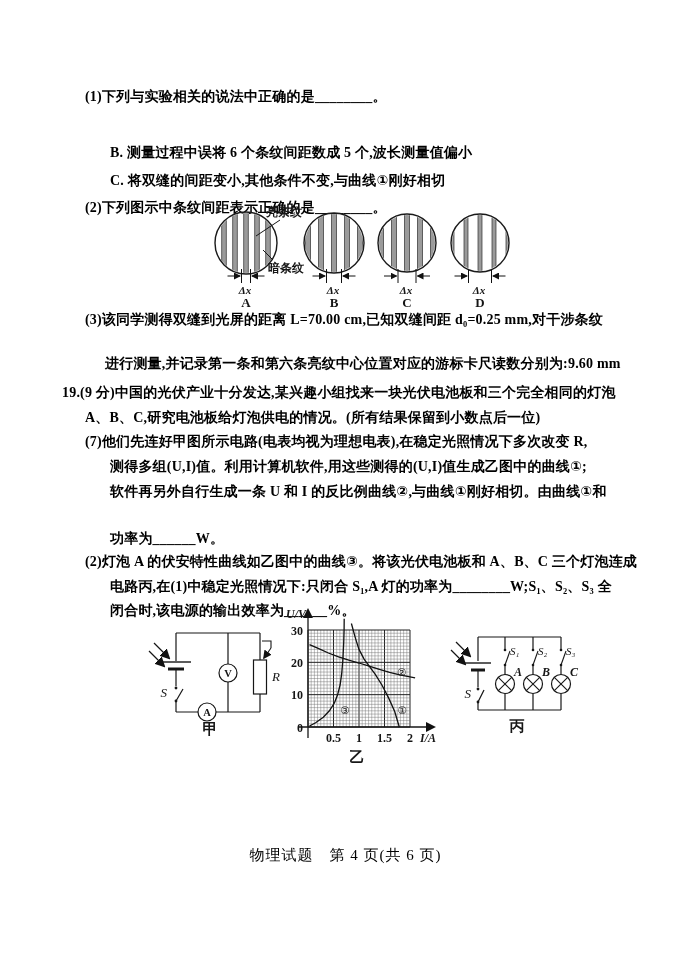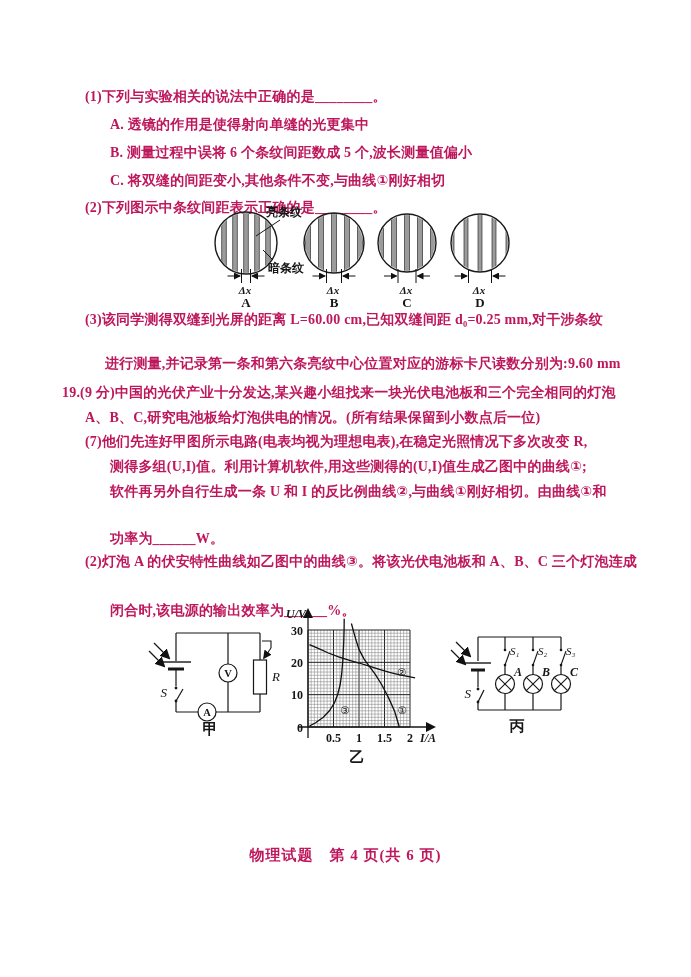--- a/index.html
+++ b/index.html
@@ -1,49 +1,49 @@
 <!DOCTYPE html>
 <html><head>
 <meta charset="utf-8">
 <style>
   html,body{margin:0;padding:0;background:#ffffff;}
   .page{
     position:relative;width:691px;height:977px;background:#ffffff;overflow:hidden;
-    font-family:"Liberation Serif","DejaVu Serif","DejaVu Sans",serif;color:#be185d;
+    font-family:"Liberation Serif","DejaVu Serif","DejaVu Sans",serif;color:#000000;
   }
   .line{
     position:absolute;white-space:nowrap;font-size:14px;line-height:17px;
     font-weight:600;letter-spacing:0.2px;
   }
   .footer{
     position:absolute;left:0;right:0;top:846px;text-align:center;
-    font-size:15px;font-weight:700;letter-spacing:1px;
+    font-size:15px;font-weight:400;letter-spacing:1px;
   }
   svg{position:absolute;overflow:visible;}
   svg text{font-family:"Liberation Serif","DejaVu Serif","DejaVu Sans",serif;fill:#161616;}
 </style>
 </head>
 <body>
 
 <div class="page">
 
   <div class="line" style="left:85px;top:88px">(1)下列与实验相关的说法中正确的是________。</div>
-  <div class="line" style="left:110px;top:116px">A. 透镜的作用是使得射向单缝的光更集中</div>
   <div class="line" style="left:110px;top:144px">B. 测量过程中误将 6 个条纹间距数成 5 个,波长测量值偏小</div>
   <div class="line" style="left:110px;top:172px">C. 将双缝的间距变小,其他条件不变,与曲线①刚好相切</div>
   <div class="line" style="left:85px;top:199px">(2)下列图示中条纹间距表示正确的是________。</div>
-  <div class="line" style="left:85px;top:311px">(3)该同学测得双缝到光屏的距离 L=60.00 cm,已知双缝间距 d₀=0.25 mm,对干涉条纹</div>
+  <div class="line" style="left:85px;top:311px">(3)该同学测得双缝到光屏的距离 L=70.00 cm,已知双缝间距 d₀=0.25 mm,对干涉条纹</div>
   <div class="line" style="left:105px;top:355px">进行测量,并记录第一条和第六条亮纹中心位置对应的游标卡尺读数分别为:9.60 mm</div>
   <div class="line" style="left:62px;top:384px">19.(9 分)中国的光伏产业十分发达,某兴趣小组找来一块光伏电池板和三个完全相同的灯泡</div>
   <div class="line" style="left:85px;top:409px">A、B、C,研究电池板给灯泡供电的情况。(所有结果保留到小数点后一位)</div>
   <div class="line" style="left:85px;top:433px">(7)他们先连好甲图所示电路(电表均视为理想电表),在稳定光照情况下多次改变 R,</div>
   <div class="line" style="left:110px;top:458px">测得多组(U,I)值。利用计算机软件,用这些测得的(U,I)值生成乙图中的曲线①;</div>
   <div class="line" style="left:110px;top:483px">软件再另外自行生成一条 U 和 I 的反比例曲线②,与曲线①刚好相切。由曲线①和</div>
   <div class="line" style="left:110px;top:530px">功率为______W。</div>
   <div class="line" style="left:85px;top:553px">(2)灯泡 A 的伏安特性曲线如乙图中的曲线③。将该光伏电池板和 A、B、C 三个灯泡连成</div>
+  <div class="line" style="left:110px;top:578px">电路丙,在(1)中稳定光照情况下:只闭合 S₁,A 灯的功率为________W;S₁、S₂、S₃ 全</div>
   <div class="line" style="left:110px;top:602px">闭合时,该电源的输出效率为______%。</div>
 
   <svg style="left:183px;top:198px" width="335" height="116" viewBox="183 198 335 116">
     <defs>
       <marker id="ahf" markerWidth="7" markerHeight="7" refX="6" refY="3.5" orient="auto">
         <path d="M0,0 L7,3.5 L0,7 z" fill="#111"></path>
       </marker>
       <clipPath id="fclip0">
           <circle cx="246" cy="243" r="30"></circle>
         </clipPath>

